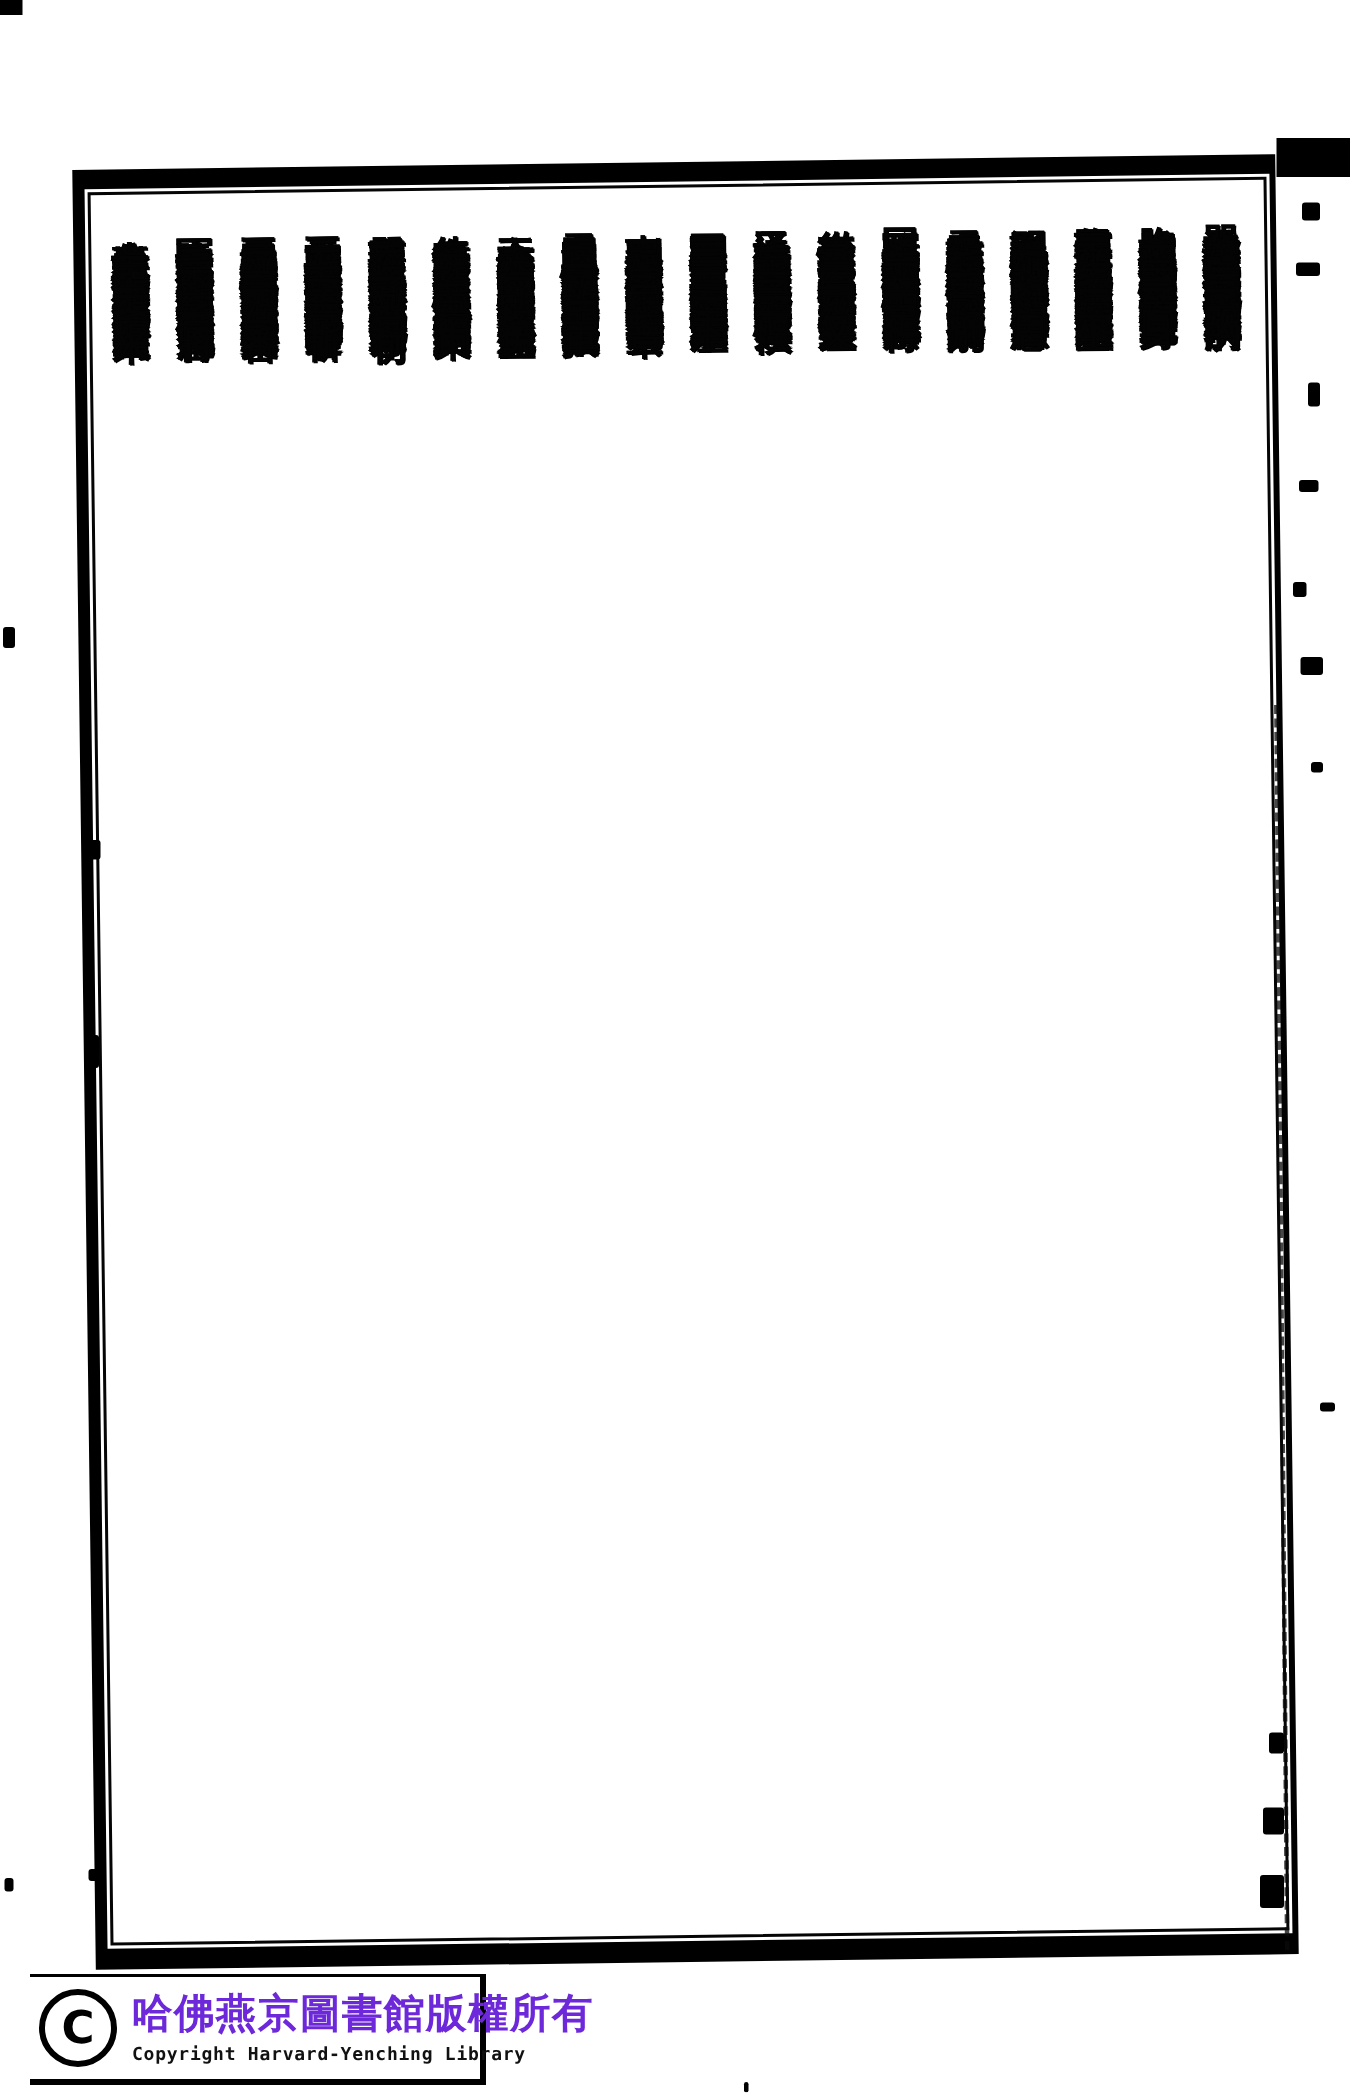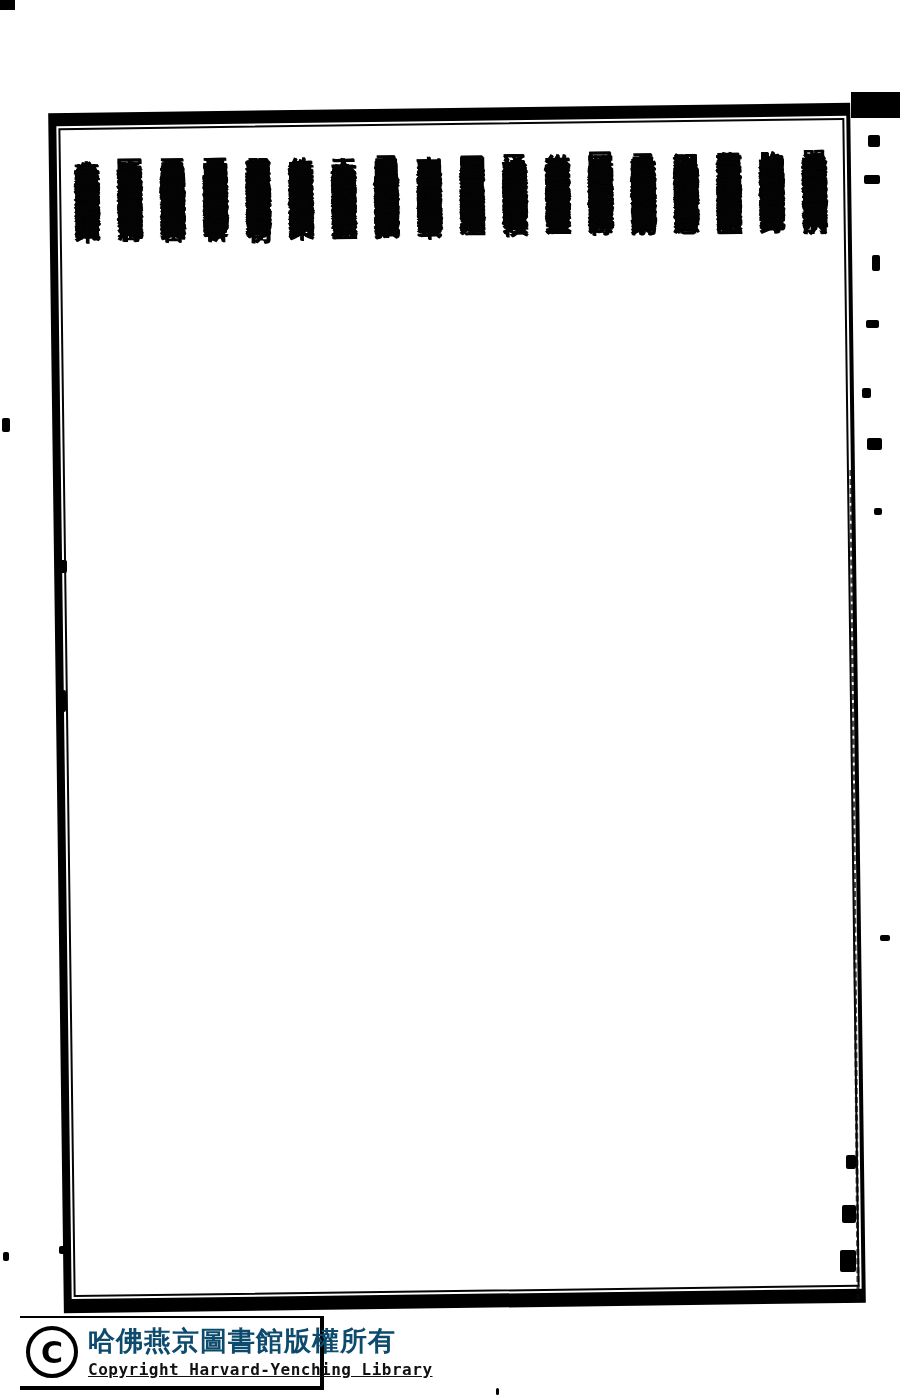--- a/index.html
+++ b/index.html
@@ -55,26 +55,26 @@
     box-sizing:border-box;background:#fff;
     display:flex;align-items:center;gap:10px;padding-left:6px;
   }
   .csym{
     width:44px;height:44px;border:4px solid #000;border-radius:50%;
     display:flex;align-items:center;justify-content:center;flex:0 0 auto;
     font-family:"DejaVu Sans", sans-serif;font-weight:700;font-size:30px;color:#000;
   }
   .stamp-texts{display:flex;flex-direction:column;justify-content:center;}
   .stamp-zh{
-    font-family:"DejaVu Serif", serif;font-weight:700;font-size:27px;color:#0c4a6e;
+    font-family:"DejaVu Serif", serif;font-weight:700;font-size:27px;color:#6d28d9;
     letter-spacing:1px;line-height:30px;white-space:nowrap;
   }
   .stamp-en{
-    font-family:"DejaVu Sans Mono", monospace;font-weight:700;font-size:16px;color:#111;
-    letter-spacing:0.5px;margin-top:4px;white-space:nowrap;text-decoration:underline;
+    font-family:"DejaVu Sans Mono", monospace;font-weight:700;font-size:12px;color:#111;
+    letter-spacing:0.5px;margin-top:4px;white-space:nowrap;
   }
 </style>
 </head>
 <body>
 
 <div class="page">
 
   <div class="mark" style="left:0;top:0;width:15px;height:10px;"></div>
   <div class="mark" style="left:851px;top:92px;width:49px;height:26px;"></div>
 

